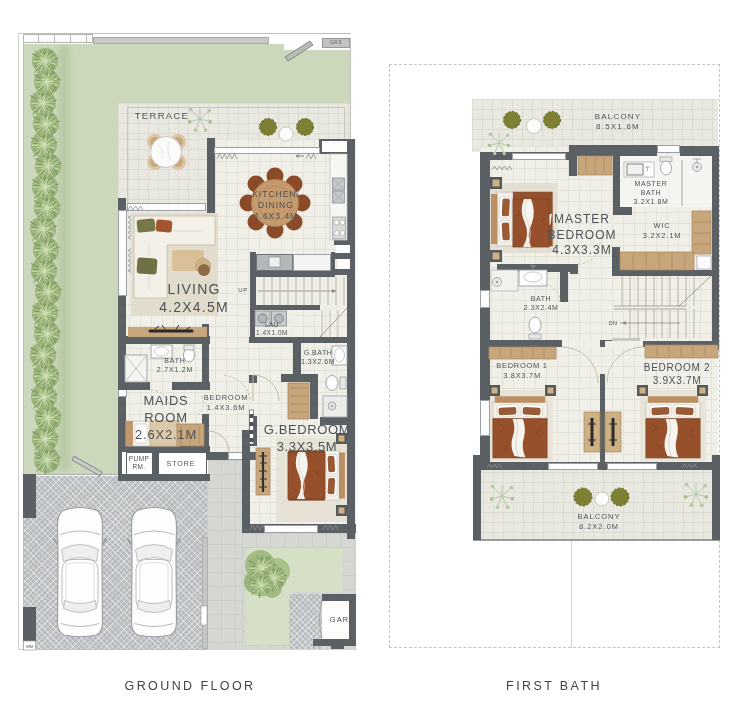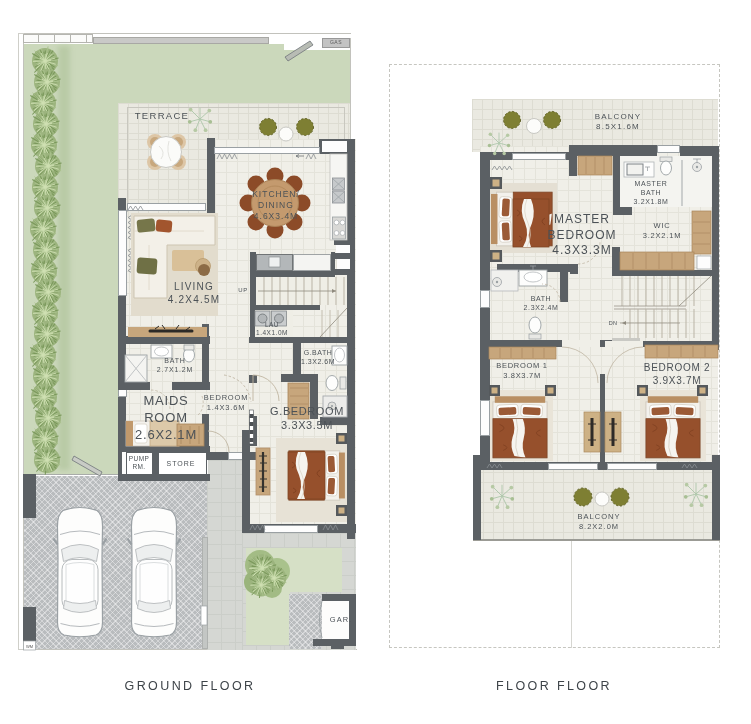--- a/index.html
+++ b/index.html
@@ -126,35 +126,35 @@
 <div class="w" style="left:320px;top:417px;width:27px;height:8px"></div>
 
 <div class="w" style="left:242px;top:430px;width:8px;height:103px"></div>
 <div class="w" style="left:242px;top:524px;width:114px;height:9px"></div>
 <div class="win" style="left:264px;top:525px;width:54px;height:8px"></div>
 
 <div class="lbl" style="left:162px;top:110px;font-size:9.5px;letter-spacing:1.3px">TERRACE</div>
 <div class="lbl" style="left:276px;top:189px;font-size:8.5px;letter-spacing:1px">KITCHEN/
 DINING
 4.6X3.4M</div>
-<div class="lbl" style="left:194px;top:280px;font-size:10px;letter-spacing:1.2px">LIVING
+<div class="lbl" style="left:194px;top:280px;font-size:14px;letter-spacing:1.2px">LIVING
 4.2X4.5M</div>
 <div class="lbl" style="left:243px;top:287px;font-size:6px;letter-spacing:.6px">UP</div>
 <div class="lbl" style="left:272px;top:321px;font-size:6.5px;letter-spacing:.5px">LAU
 1.4X1.0M</div>
 <div class="lbl" style="left:175px;top:356px;font-size:7px;letter-spacing:.8px">BATH
 2.7X1.2M</div>
 <div class="lbl" style="left:166px;top:393px;font-size:13px;letter-spacing:.8px">MAIDS
 ROOM
 2.6X2.1M</div>
 <div class="lbl" style="left:226px;top:393px;font-size:7.5px;letter-spacing:.8px">BEDROOM
 1.4X3.6M</div>
 <div class="lbl" style="left:318px;top:348px;font-size:7px;letter-spacing:.5px">G.BATH
 1.3X2.6M</div>
-<div class="lbl" style="left:307px;top:404px;font-size:11px;letter-spacing:.6px">G.BEDROOM
+<div class="lbl" style="left:307px;top:422px;font-size:13px;letter-spacing:.6px">G.BEDROOM
 3.3X3.5M</div>
 <div class="lbl" style="left:139px;top:455px;font-size:6.5px;letter-spacing:.4px">PUMP
 RM.</div>
 <div class="lbl" style="left:181px;top:459px;font-size:7px;letter-spacing:1px">STORE</div>
 <div class="lbl" style="left:190px;top:678px;font-size:12.5px;letter-spacing:2.4px;color:#3e4449">GROUND FLOOR</div>
 
 <div class="a" style="left:389px;top:64px;width:331px;height:584px;border:1px dashed #c6c6c0;box-sizing:border-box"></div>
 <div class="a" style="left:571px;top:540px;width:1px;height:108px;background:#d6d6d1"></div>
 
 <div class="terr" style="position:absolute;left:472px;top:99px;width:246px;height:53px"></div>
@@ -558,14 +558,14 @@
 3.2X2.1M</div>
 <div class="lbl" style="left:541px;top:294px;font-size:7px;letter-spacing:.6px">BATH
 2.3X2.4M</div>
 <div class="lbl" style="left:613px;top:320px;font-size:5.5px;letter-spacing:.4px">DN</div>
 <div class="lbl" style="left:522px;top:361px;font-size:7.5px;letter-spacing:.7px">BEDROOM 1
 3.8X3.7M</div>
 <div class="lbl" style="left:677px;top:361px;font-size:10px;letter-spacing:.7px">BEDROOM 2
 3.9X3.7M</div>
 <div class="lbl" style="left:599px;top:512px;font-size:7.5px;letter-spacing:1px">BALCONY
 8.2X2.0M</div>
-<div class="lbl" style="left:554px;top:678px;font-size:12.5px;letter-spacing:2.4px;color:#3e4449">FLOOR FLOOR</div>
+<div class="lbl" style="left:554px;top:678px;font-size:12.5px;letter-spacing:2.4px;color:#3e4449">FIRST BATH</div>
 
 </div>
 </body></html>

